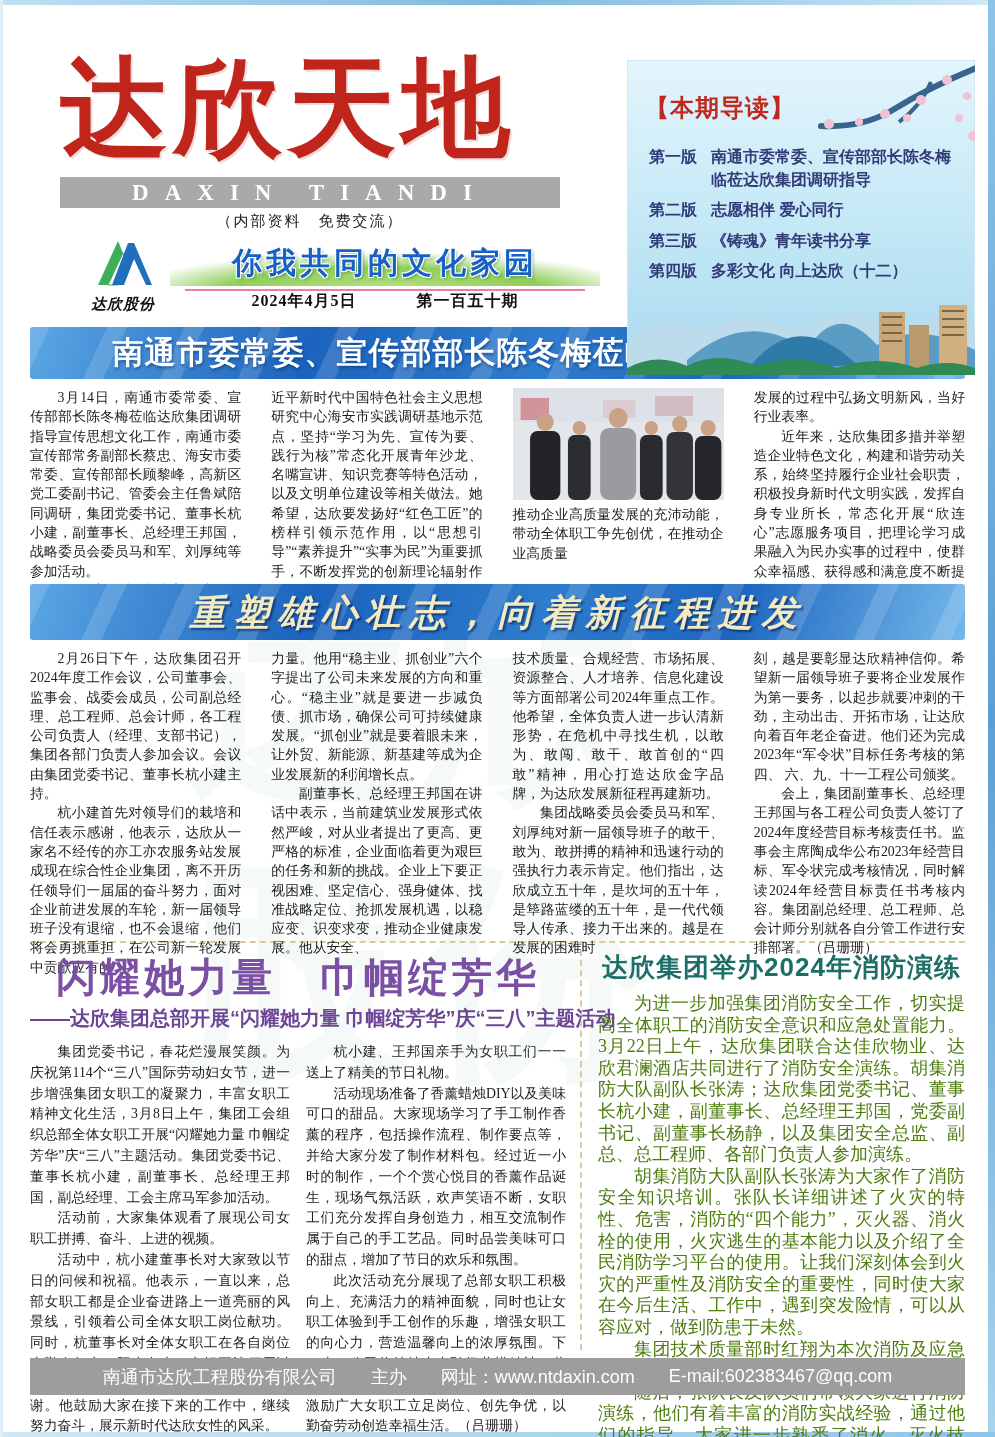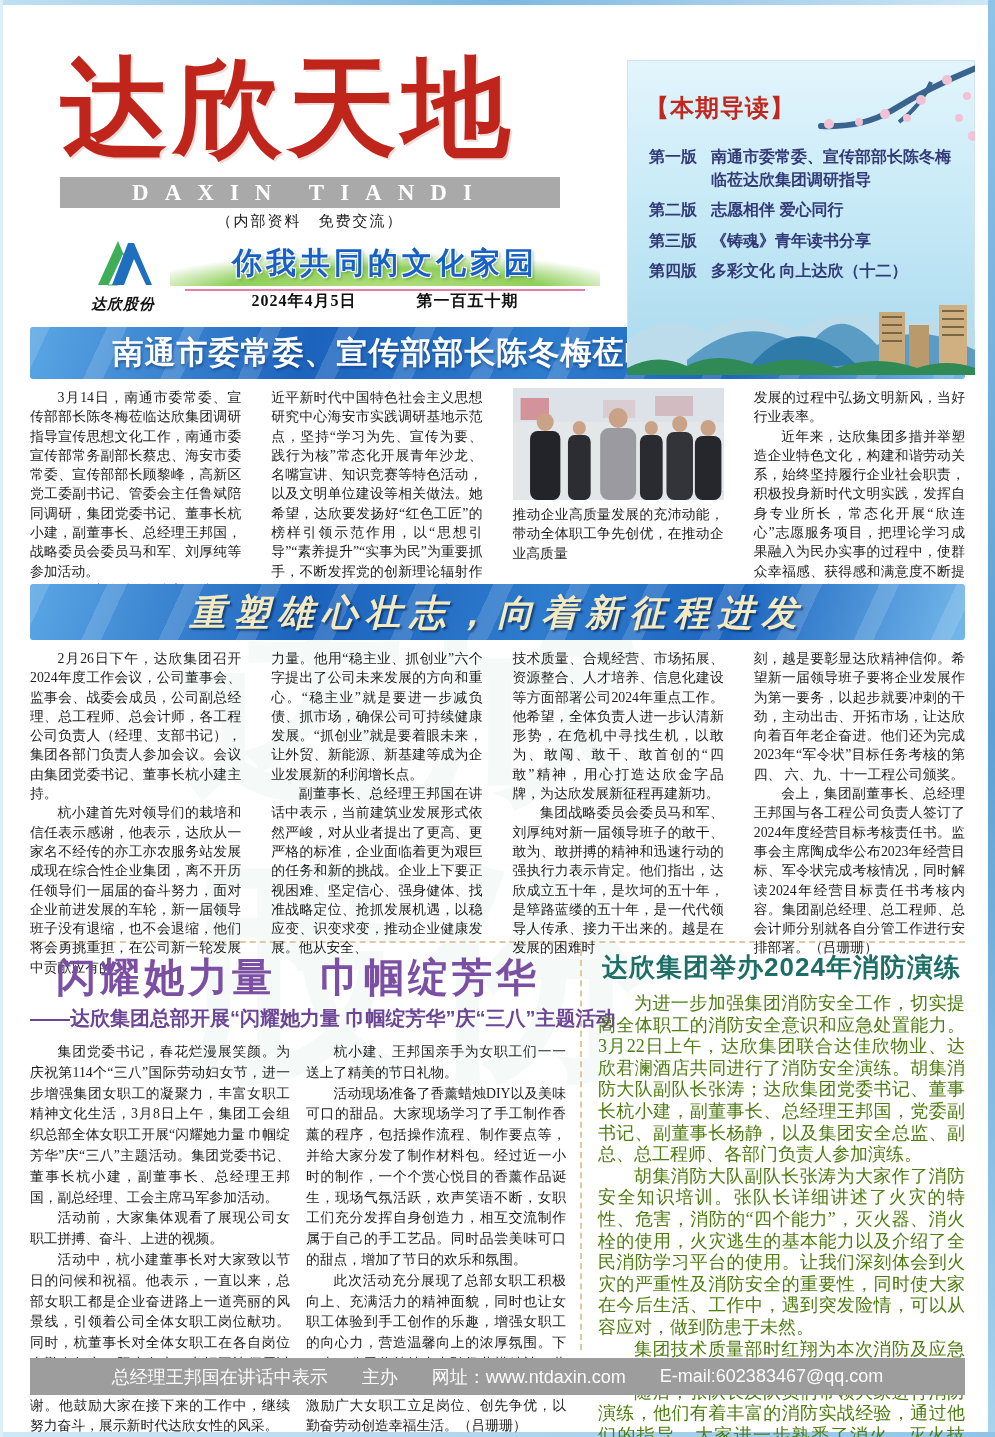--- a/index.html
+++ b/index.html
@@ -259,18 +259,18 @@
         <p class="ind">为进一步加强集团消防安全工作，切实提高全体职工的消防安全意识和应急处置能力。3月22日上午，达欣集团联合达佳欣物业、达欣君澜酒店共同进行了消防安全演练。胡集消防大队副队长张涛；达欣集团党委书记、董事长杭小建，副董事长、总经理王邦国，党委副书记、副董事长杨静，以及集团安全总监、副总、总工程师、各部门负责人参加演练。</p>
         <p class="ind">胡集消防大队副队长张涛为大家作了消防安全知识培训。张队长详细讲述了火灾的特性、危害，消防的“四个能力”，灭火器、消火栓的使用，火灾逃生的基本能力以及介绍了全民消防学习平台的使用。让我们深刻体会到火灾的严重性及消防安全的重要性，同时使大家在今后生活、工作中，遇到突发险情，可以从容应对，做到防患于未然。</p>
         <p class="ind">集团技术质量部时红翔为本次消防及应急疏散演练进行安全技术交底。</p>
         <p class="ind">随后，张队长及队员们带领大家进行消防演练，他们有着丰富的消防实战经验，通过他们的指导，大家进一步熟悉了消火、灭火技术，掌握了火灾时自救互救的技能。</p>
         <p class="ind">最后，王邦国对此次演练进行了评价，本次演练从发现火情、疏散、灭火等程序均符合预案要求，演练成功。（戴世译）</p>
       </div>
     </div>
   </div>
 
   <div class="footer">
-    <span>总经理王邦国在讲话中表示</span>
+    <span>南通市达欣工程股份有限公司</span>
     <span>主办</span>
     <span>网址：www.ntdaxin.com</span>
     <span>E-mail:602383467@qq.com</span>
   </div>
 </div>
 
 </body></html>

